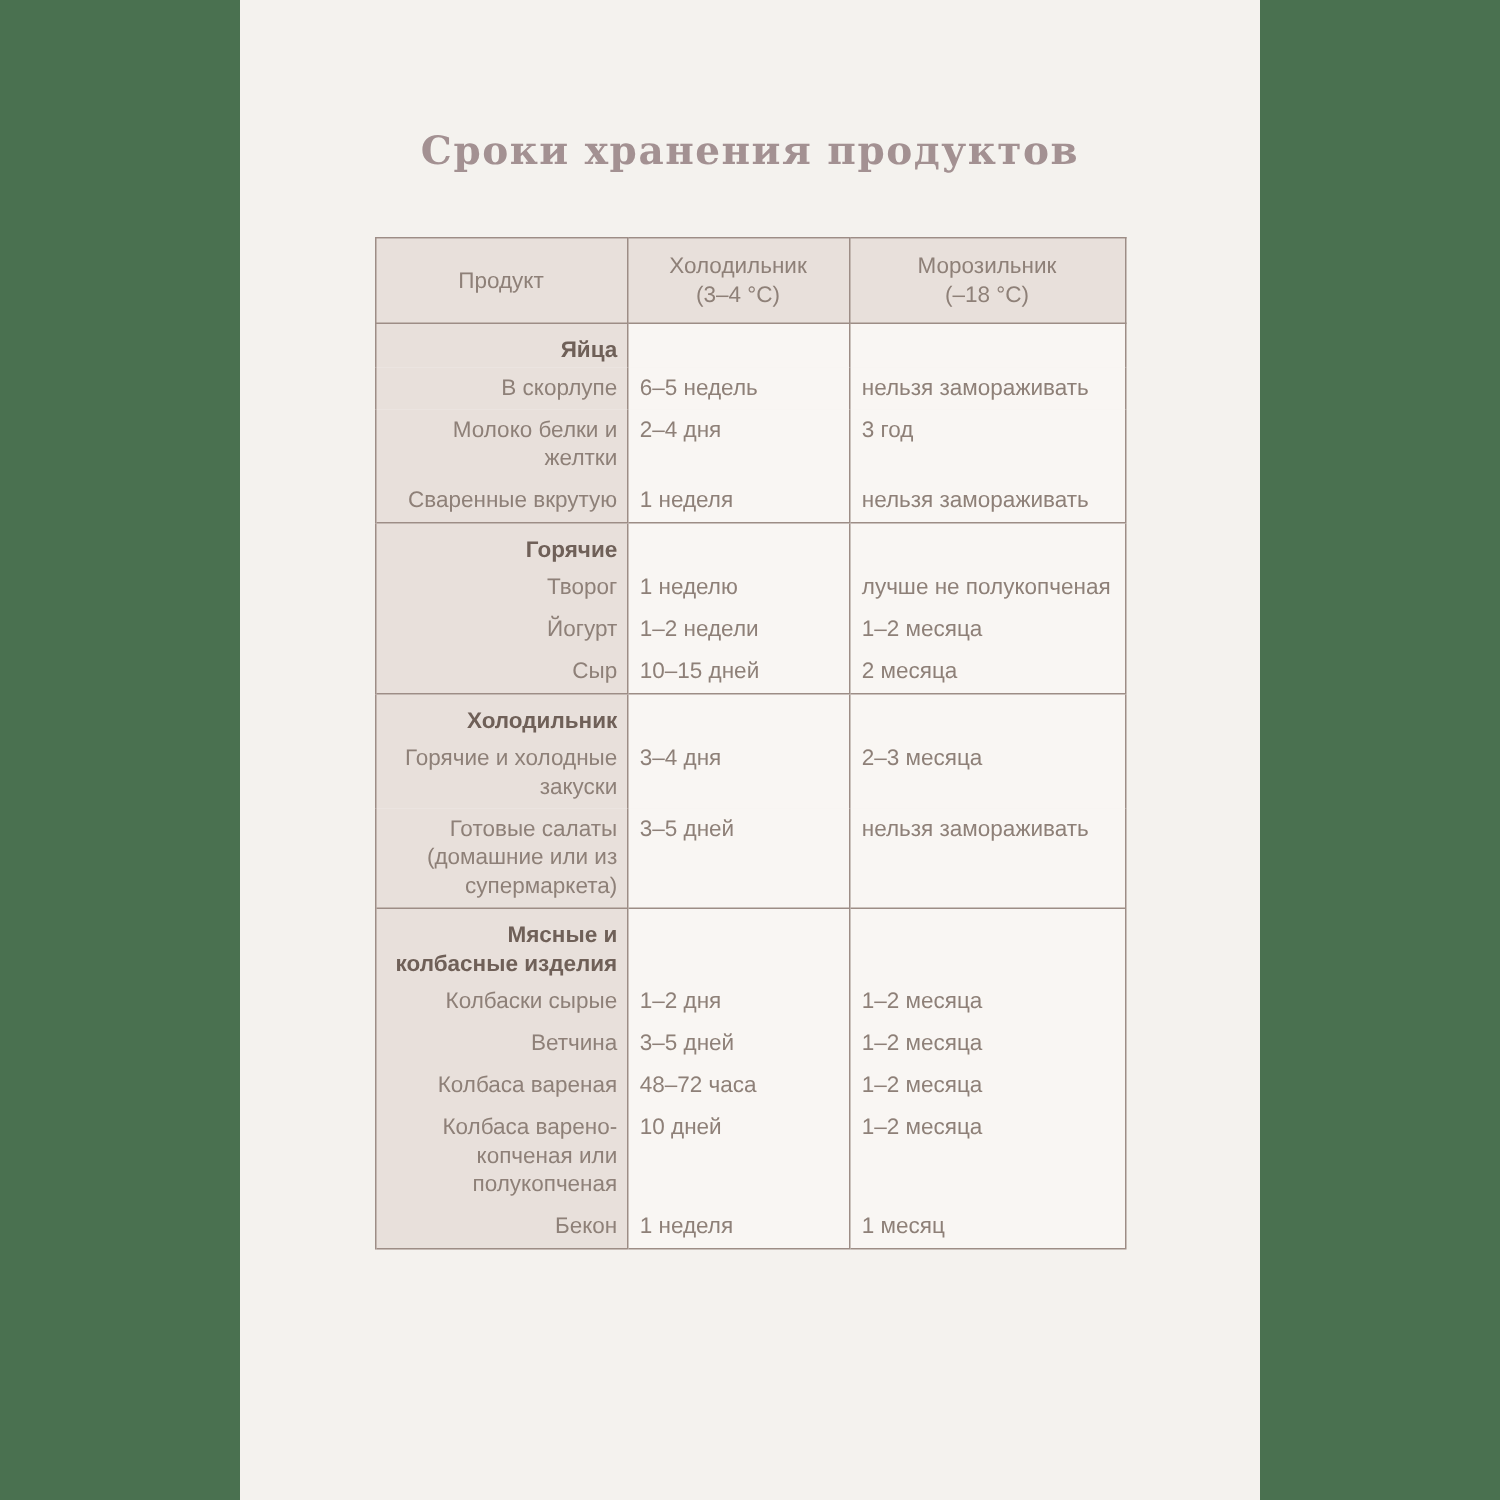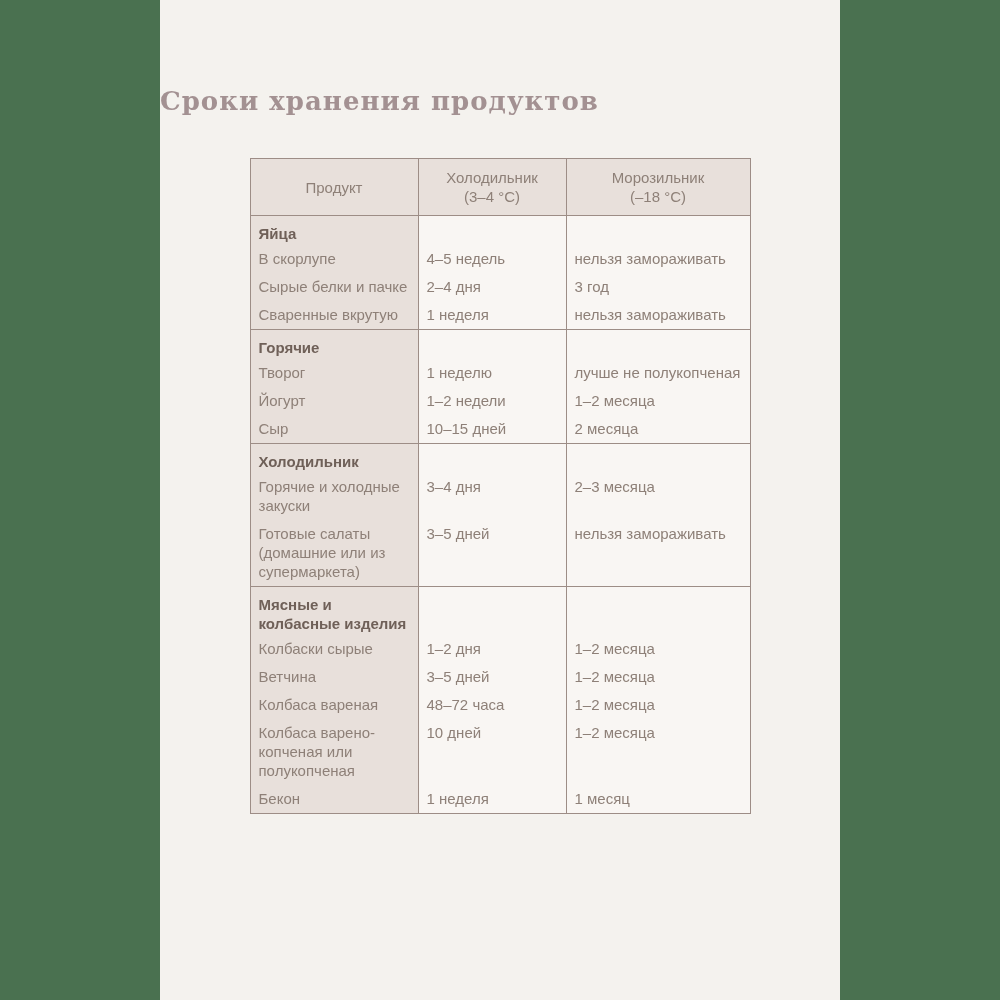--- a/index.html
+++ b/index.html
@@ -21,20 +21,21 @@
     font-family: "Liberation Sans", sans-serif;
   }
   .page {
     width: 680px; height: 1000px;
     margin: 0 auto;
     background: var(--page-bg);
     padding-top: 86px;
   }
   .title {
     margin: 0;
+    text-align: center;
     font-family: "DejaVu Serif", serif;
     font-weight: 700;
     font-size: 26px;
     letter-spacing: 1px;
     color: var(--title-color);
   }
   table.storage-table {
     border-collapse: collapse;
     table-layout: fixed;
     width: 500px;
@@ -56,21 +57,21 @@
     padding: 9px 4px;
     line-height: 19px;
   }
   td {
     vertical-align: top;
     line-height: 19px;
     padding: 4px 6px 5px 8px;
     border-left: 1px solid var(--border);
     border-right: 1px solid var(--border);
   }
-  td.col-product { background: var(--header-bg); }
+  td.col-product { background: var(--header-bg); text-align: right; }
   td.col-value   { background: var(--cell-bg); }
   tr.section-start td {
     border-top: 1px solid var(--border);
     padding-top: 8px;
     padding-bottom: 2px;
   }
   td.section-title {
     font-weight: bold;
     color: var(--text-bold);
   }
@@ -103,25 +104,25 @@
       </tr>
     </thead>
     <tbody>
         <tr class="section-start">
           <td class="col-product section-title">Яйца</td>
           <td class="col-value"></td>
           <td class="col-value"></td>
         </tr>
         <tr>
           <td class="col-product">В скорлупе</td>
-          <td class="col-value">4–5 недель</td>
+          <td class="col-value">6–5 недель</td>
           <td class="col-value">нельзя замораживать</td>
         </tr>
         <tr>
-          <td class="col-product">Сырые белки и пачке</td>
+          <td class="col-product">Молоко белки и желтки</td>
           <td class="col-value">2–4 дня</td>
           <td class="col-value">3 год</td>
         </tr>
         <tr>
           <td class="col-product">Сваренные вкрутую</td>
           <td class="col-value">1 неделя</td>
           <td class="col-value">нельзя замораживать</td>
         </tr>
         <tr class="section-start">
           <td class="col-product section-title">Горячие</td>

